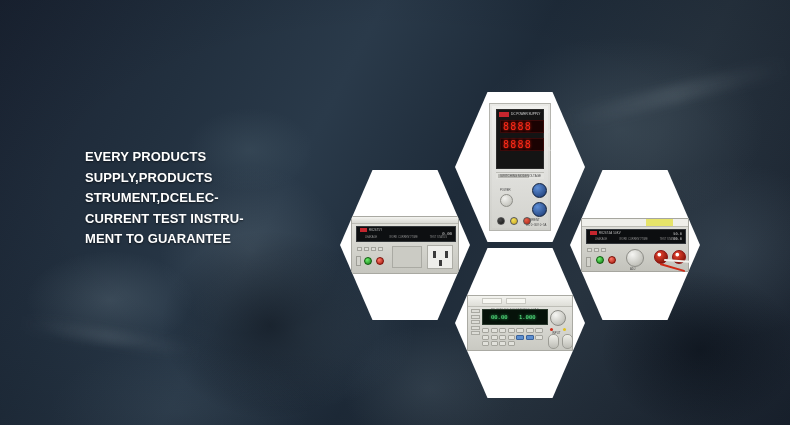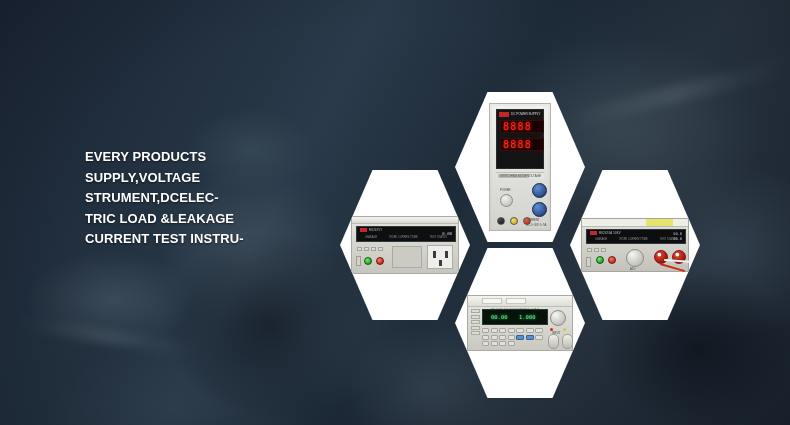--- a/index.html
+++ b/index.html
@@ -189,24 +189,24 @@
   <div class="bg"></div>
   <div class="bg-streak" style="left:560px;top:85px;width:230px;height:18px;transform:rotate(-14deg);"></div>
   <div class="bg-streak" style="left:20px;top:330px;width:180px;height:14px;transform:rotate(9deg);"></div>
   <div class="bg-dark" style="left:160px;top:230px;width:220px;height:190px;"></div>
   <div class="bg-dark" style="left:600px;top:270px;width:200px;height:160px;"></div>
   <div class="vignette"></div>
 
 
   <div class="copy">
     <div class="copy-line">EVERY PRODUCTS</div>
-    <div class="copy-line">SUPPLY,VOLTAGE</div>
+    <div class="copy-line">SUPPLY,PRODUCTS</div>
     <div class="copy-line">STRUMENT,DCELEC-</div>
-    <div class="copy-line">TRIC LOAD &amp;LEAKAGE</div>
     <div class="copy-line">CURRENT TEST INSTRU-</div>
+    <div class="copy-line">MENT TO GUARANTEE</div>
   </div>
 
   <div class="hexes">
 
     <div class="hex hex-left">
       <div class="device dev-wide">
         <div class="wide-top"></div>
         <div class="wide-disp">
           <div class="wide-brand"></div>
           <div class="wide-model">RK2675Y</div>

